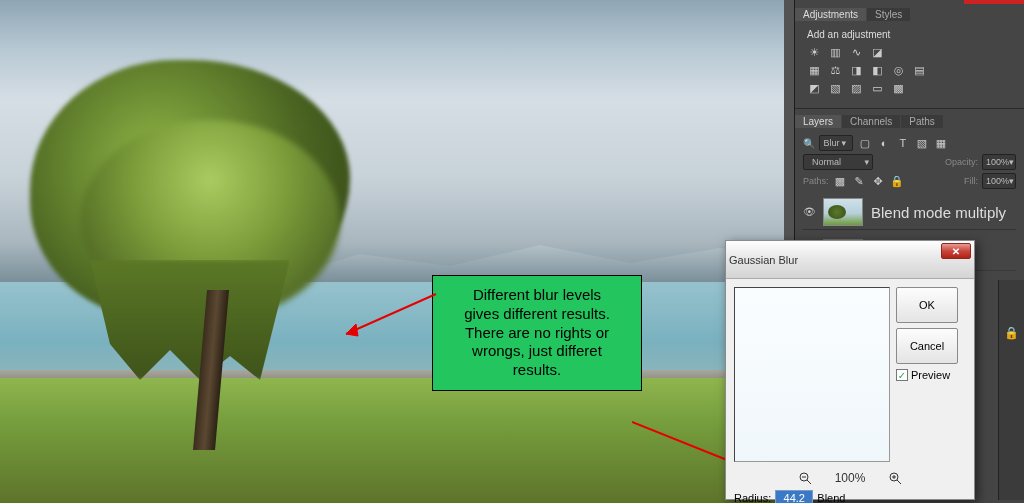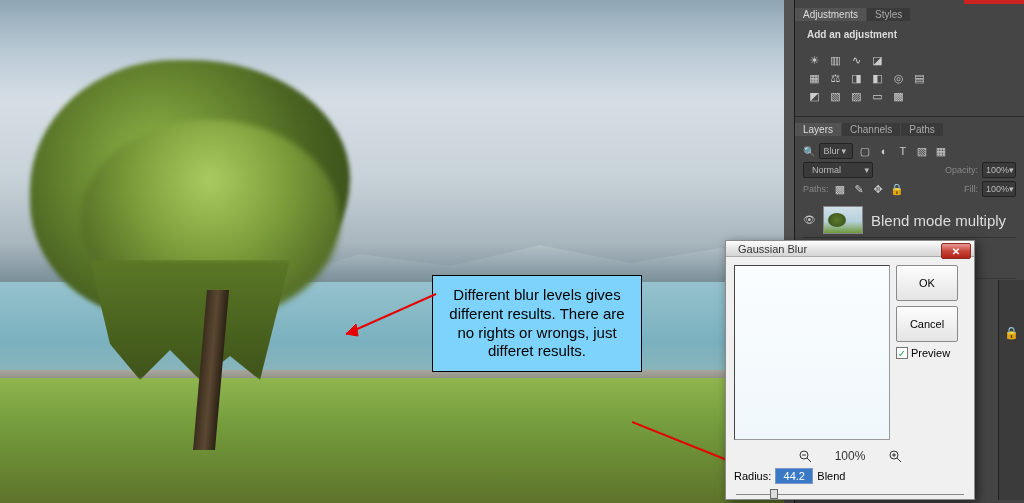--- a/index.html
+++ b/index.html
@@ -54,37 +54,37 @@
   }
   .trunk {
     position: absolute; left: 180px; top: 230px; width: 22px; height: 160px;
     background: linear-gradient(90deg, #3a2d1c 0%, #5b4832 50%, #2b2114 100%);
     transform: skewX(-5deg);
   }
 
   
   .annotation {
     position: absolute; left: 432px; top: 275px; width: 210px;
-    background: #7dd3fc; border: 1px solid #000; padding: 10px 8px;
+    background: #22c55e; border: 1px solid #000; padding: 10px 28px;
     font-size: 15px; line-height: 1.25; color: #000; text-align: center;
   }
   .arrow { position: absolute; stroke: #e60000; fill: #e60000; }
 
   
   .panel-stack {
     position: absolute; right: 0; top: 0; width: 230px; height: 503px;
     background: #454545; border-left: 1px solid #1c1c1c;
     color: #ccc; font-size: 10px;
   }
   .redbar { height: 4px; background: #c22; position: absolute; top: 0; right: 0; width: 60px; }
   .panel-tabs { display: flex; gap: 1px; margin-top: 6px; }
   .panel-tab { padding: 1px 8px; background: #3a3a3a; color: #aaa; cursor: default; font-size: 10px; }
   .panel-tab.active { background: #535353; color: #ddd; }
   .adj-body { padding: 6px 10px; }
-  .adj-title { color: #ddd; font-size: 10px; font-weight: bold; margin: 2px 0 14px 2px; }
+  .adj-title { color: #ddd; font-size: 10px; font-weight: normal; margin: 2px 0 6px 2px; }
   .icon-row { display: flex; gap: 6px; align-items: center; margin-bottom: 5px; padding-left: 2px; }
   .pi { width: 15px; height: 13px; display: flex; align-items: center; justify-content: center; color: #ccc; font-size: 11px; }
   .divider { height: 1px; background: #2a2a2a; margin: 2px 0; }
 
   .layers-body { padding: 4px 8px; }
   .row { display: flex; align-items: center; gap: 4px; margin: 3px 0; }
   .mini-input { background: #3a3a3a; border: 1px solid #222; color: #bbb; height: 16px; font-size: 9px; padding: 0 3px; display: flex; align-items: center; border-radius: 2px; }
   .lbl { color: #888; font-size: 9px; }
 
   .layer-item { display: flex; align-items: center; gap: 8px; margin-top: 6px; padding: 3px 0; border-bottom: 1px solid #333; }
@@ -94,24 +94,24 @@
   .layer-name { color: #ddd; font-size: 15px; }
 
   
   .dialog {
     position: absolute; left: 725px; top: 240px; width: 250px; height: 260px;
     background: #f0f0f0; border: 1px solid #8a8a8a;
     box-shadow: 3px 3px 10px rgba(0,0,0,0.5);
     color: #000; font-size: 11px;
   }
   .titlebar {
-    height: 16px;
+    height: 38px;
     background: linear-gradient(180deg,#fefefe 0%,#e6e6e6 50%,#d4d4d4 100%);
     border-bottom: 1px solid #aaa;
-    display: flex; align-items: center; padding: 0 4px 0 12px;
+    display: flex; align-items: center; padding: 0 4px 0 3px;
     position: relative;
   }
   .titlebar-text { color: #333; font-size: 11px; }
   .close-btn {
     position: absolute; right: 3px; top: 2px; width: 30px; height: 16px;
     background: linear-gradient(180deg,#e79a94 0%,#c9463a 50%,#b22216 100%);
     border: 1px solid #8a2a22; border-radius: 2px;
     display: flex; align-items: center; justify-content: center;
     color: #fff; font-size: 10px; font-weight: bold;
   }

